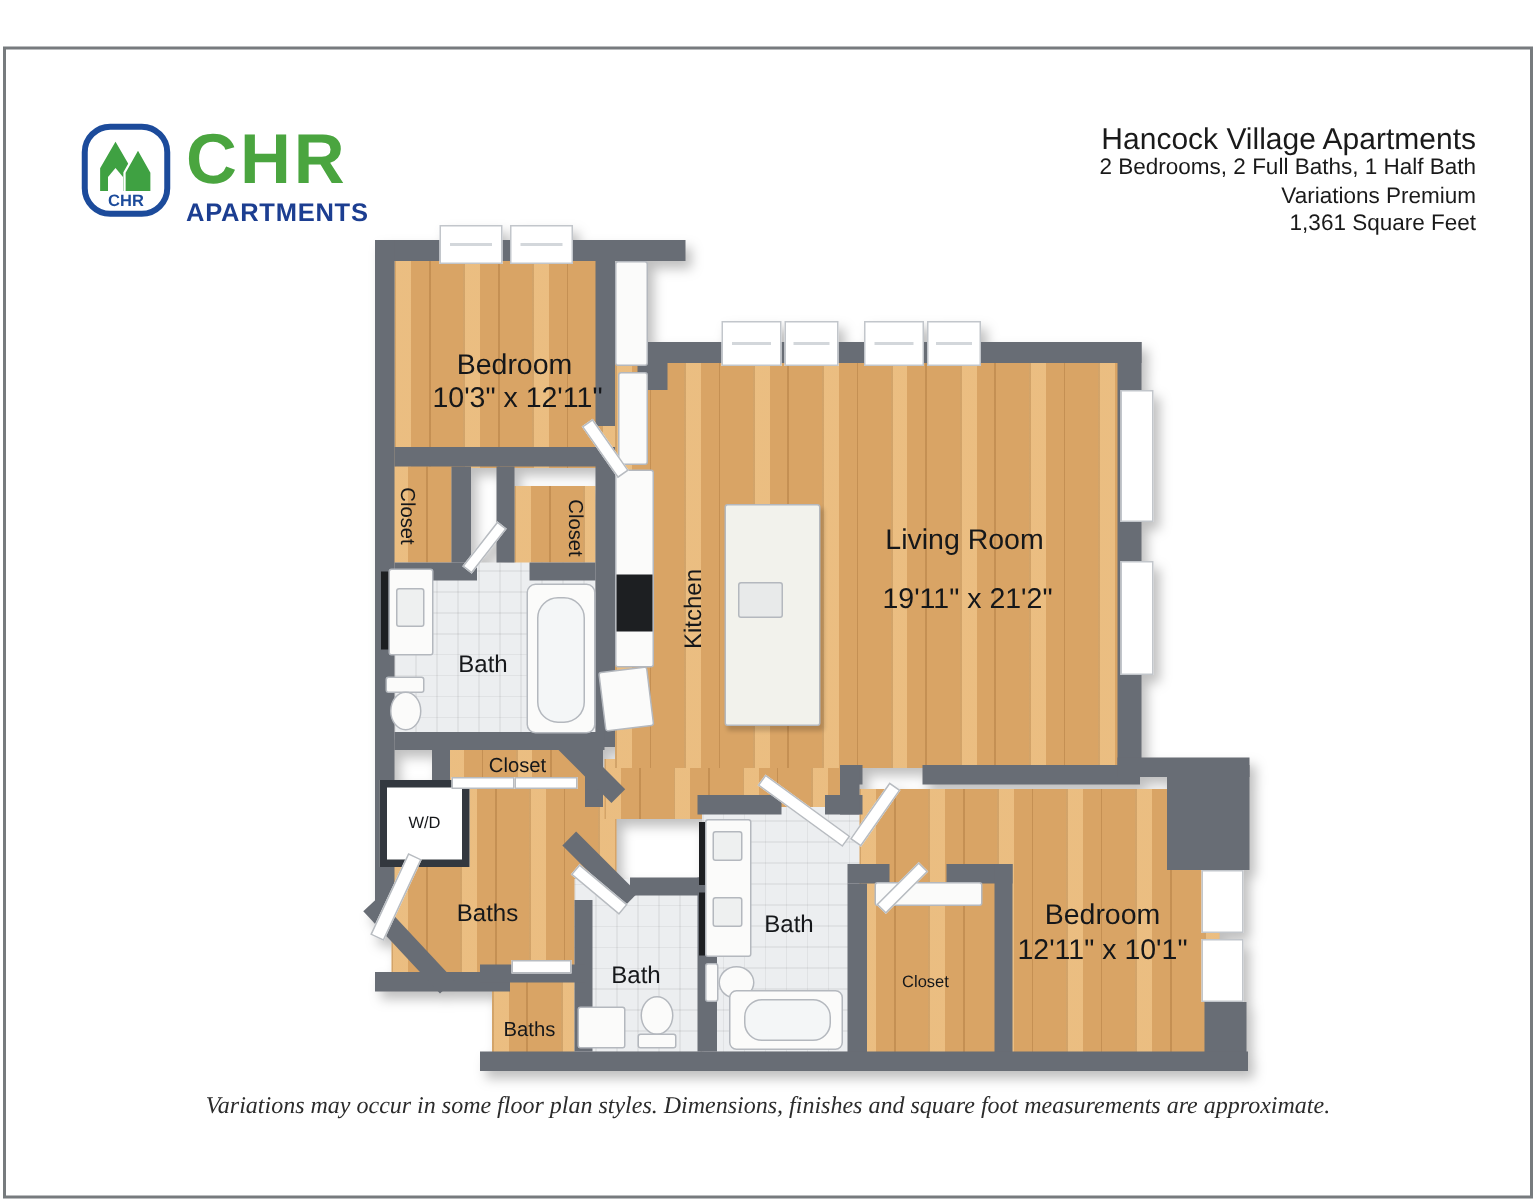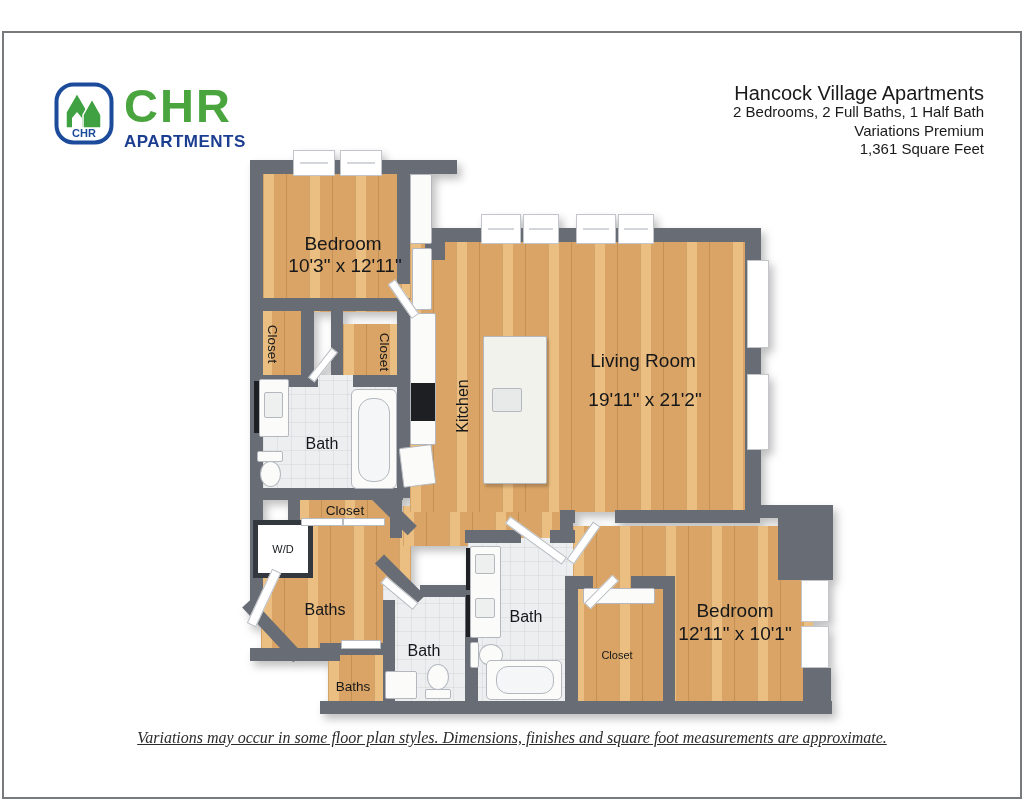--- a/index.html
+++ b/index.html
@@ -10,21 +10,21 @@
   
   #logo{position:absolute;left:54px;top:82px;display:flex;align-items:flex-start;}
   #logo-text{margin-left:10px;line-height:1;}
   .brand{font-size:47px;font-weight:bold;color:#4aa53f;letter-spacing:2px;}
   .brand-sub{font-size:17px;font-weight:bold;color:#1c3e91;letter-spacing:0.5px;margin-top:4px;}
   #hdr{position:absolute;right:40px;top:84px;text-align:right;color:#1a1a1a;}
   #hdr .t{font-size:20px;font-weight:normal;line-height:19px;}
   #hdr .l{font-size:15px;line-height:18.5px;}
   
   #disclaimer{position:absolute;left:0;top:729px;width:100%;text-align:center;
-      font-family:"Liberation Serif",serif;font-style:italic;font-size:16px;color:#2b2b2b;text-decoration:underline;}
+      font-family:"Liberation Serif",serif;font-style:italic;font-size:16px;color:#2b2b2b;}
   
   #plan{position:absolute;left:243px;top:148px;width:620px;height:578px;
         filter:drop-shadow(4px 5px 4px rgba(0,0,0,0.25));}
   #plan *{position:absolute;box-sizing:border-box;}
   .wall{background:#686d75;}
   .wood{background-color:#e0a968;
     background-image:
       repeating-linear-gradient(90deg, rgba(124,72,20,0.22) 0 1px, rgba(255,255,255,0) 1px 23px),
       repeating-linear-gradient(90deg, rgba(255,228,176,0.35) 0 11px, rgba(0,0,0,0.03) 11px 46px);}
   .tile{background-color:#eceef0;

